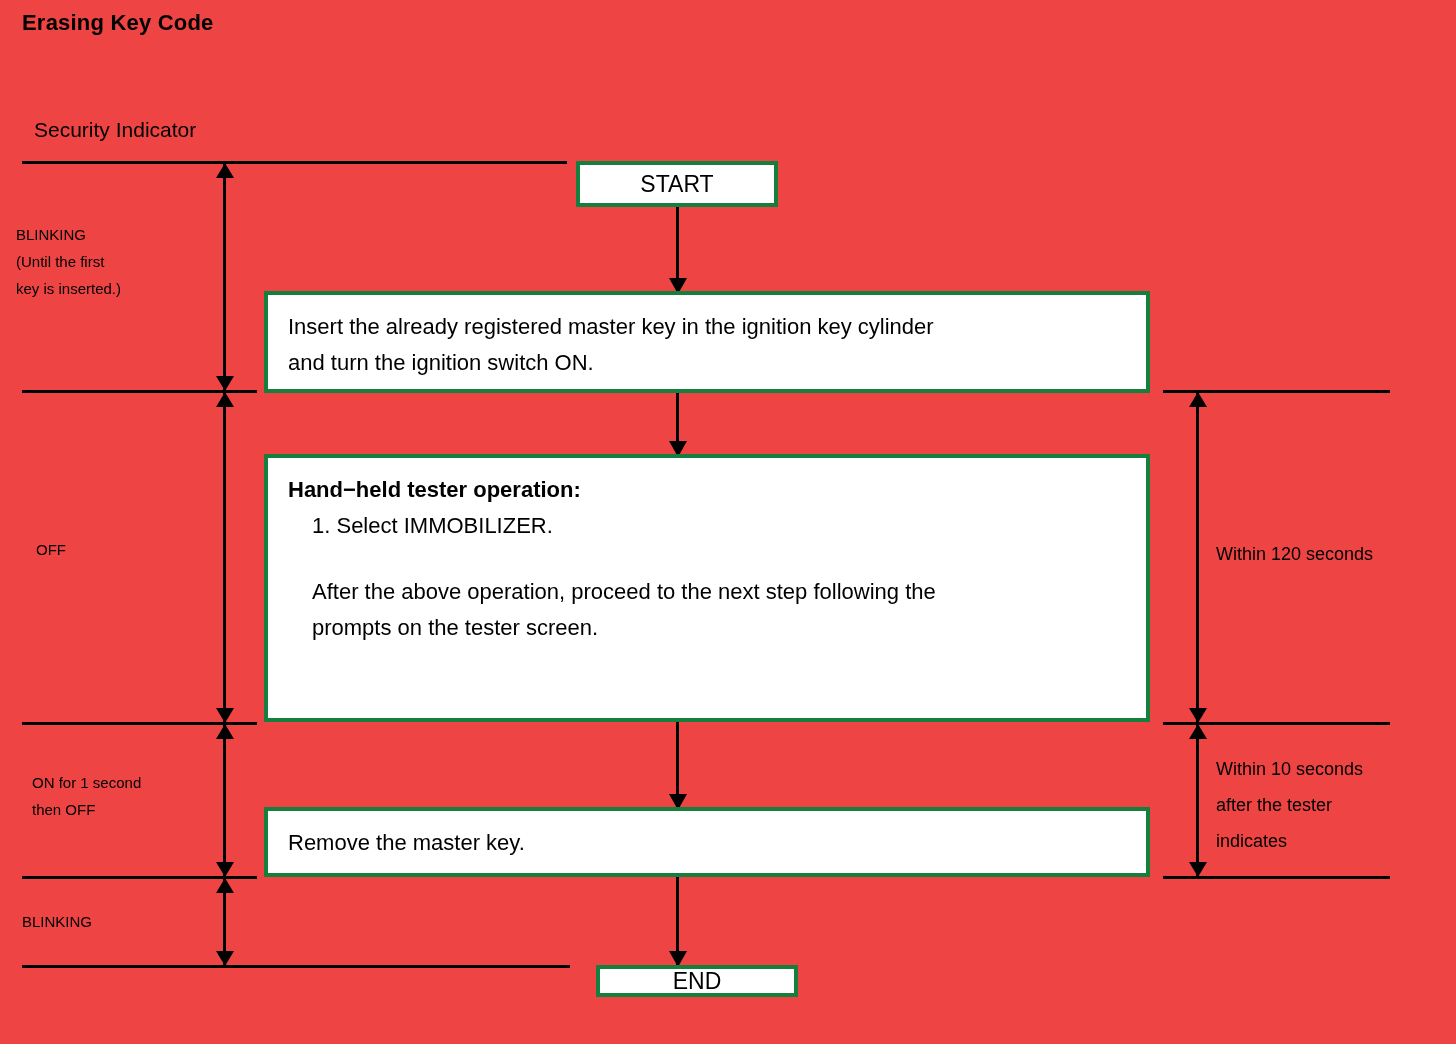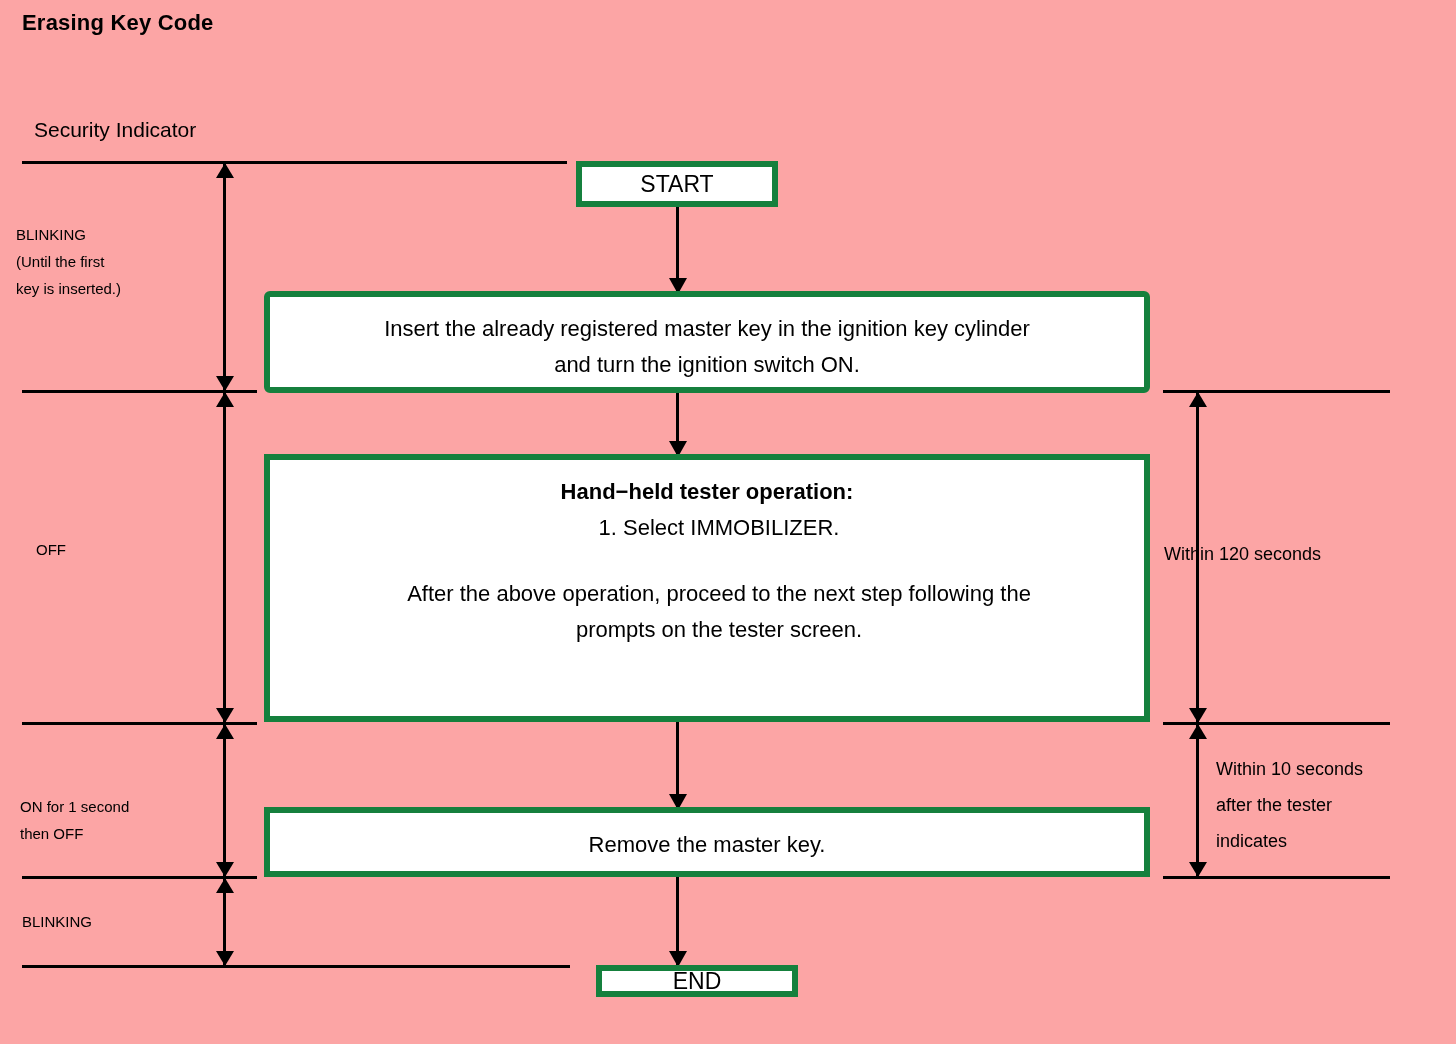--- a/index.html
+++ b/index.html
@@ -4,21 +4,21 @@
 <style>
   html, body {
     margin: 0;
     padding: 0;
     background: #ffffff;
   }
   #stage {
     position: relative;
     width: 1456px;
     height: 1044px;
-    background: #fca5a5;
+    background: #ef4444;
     font-family: "Liberation Sans", sans-serif;
     color: #000000;
     overflow: hidden;
   }
 
   
   .title {
     position: absolute;
     left: 22px;
     top: 10px;
@@ -71,23 +71,22 @@
   }
   .measure::after {
     bottom: -1px;
     border-top: 15px solid #000000;
   }
 
   
   .fbox {
     position: absolute;
     box-sizing: border-box;
-    border: 6px solid #15803d;
+    border: 4px solid #15803d;
     background: #ffffff;
-    text-align: center;
   }
   .fbox.terminal {
     display: flex;
     align-items: center;
     justify-content: center;
     font-size: 23px;
   }
   .fbox.proc {
     padding: 14px 20px 0 20px;
     font-size: 22px;
@@ -149,31 +148,31 @@
 
   <div class="measure" style="left:223px; top:164px; height:226px;"></div>
   <div class="measure" style="left:223px; top:393px; height:329px;"></div>
   <div class="measure" style="left:223px; top:725px; height:151px;"></div>
   <div class="measure" style="left:223px; top:879px; height:86px;"></div>
 
   <div class="state-label" style="left:16px; top:221px;">BLINKING
 (Until the first
 key is inserted.)</div>
   <div class="state-label" style="left:36px; top:536px;">OFF</div>
-  <div class="state-label" style="left:20px; top:769px;margin-top:24px;">ON for 1 second
+  <div class="state-label" style="left:32px; top:769px;">ON for 1 second
 then OFF</div>
   <div class="state-label" style="left:22px; top:908px;">BLINKING</div>
 
   <div class="fbox terminal" style="left:576px; top:161px; width:202px; height:46px;">
     <span>START</span>
   </div>
 
   <div class="conn" style="left:676px; top:207px; height:85px;"></div>
 
-  <div class="fbox proc" style="left:264px; top:291px; width:886px; height:102px;border-radius:6px;">
+  <div class="fbox proc" style="left:264px; top:291px; width:886px; height:102px;">
     <div class="proc-line">Insert the already registered master key in the ignition key cylinder</div>
     <div class="proc-line">and turn the ignition switch ON.</div>
   </div>
 
   <div class="conn" style="left:676px; top:393px; height:62px;"></div>
 
   <div class="fbox proc" style="left:264px; top:454px; width:886px; height:268px;">
     <div class="proc-line proc-head">Hand−held tester operation:</div>
     <div class="proc-item">1. Select IMMOBILIZER.</div>
     <div class="proc-gap"></div>
@@ -193,18 +192,18 @@
     <span>END</span>
   </div>
 
   <div class="hrule" style="left:1163px; top:390px; width:227px;"></div>
   <div class="hrule" style="left:1163px; top:722px; width:227px;"></div>
   <div class="hrule" style="left:1163px; top:876px; width:227px;"></div>
 
   <div class="measure" style="left:1196px; top:393px; height:329px;"></div>
   <div class="measure" style="left:1196px; top:725px; height:151px;"></div>
 
-  <div class="note" style="left:1164px; top:536px;">Within 120 seconds</div>
+  <div class="note" style="left:1216px; top:536px;">Within 120 seconds</div>
   <div class="note" style="left:1216px; top:751px;">Within 10 seconds
 after the tester
 indicates</div>
 
 </div>
 
 </body></html>

